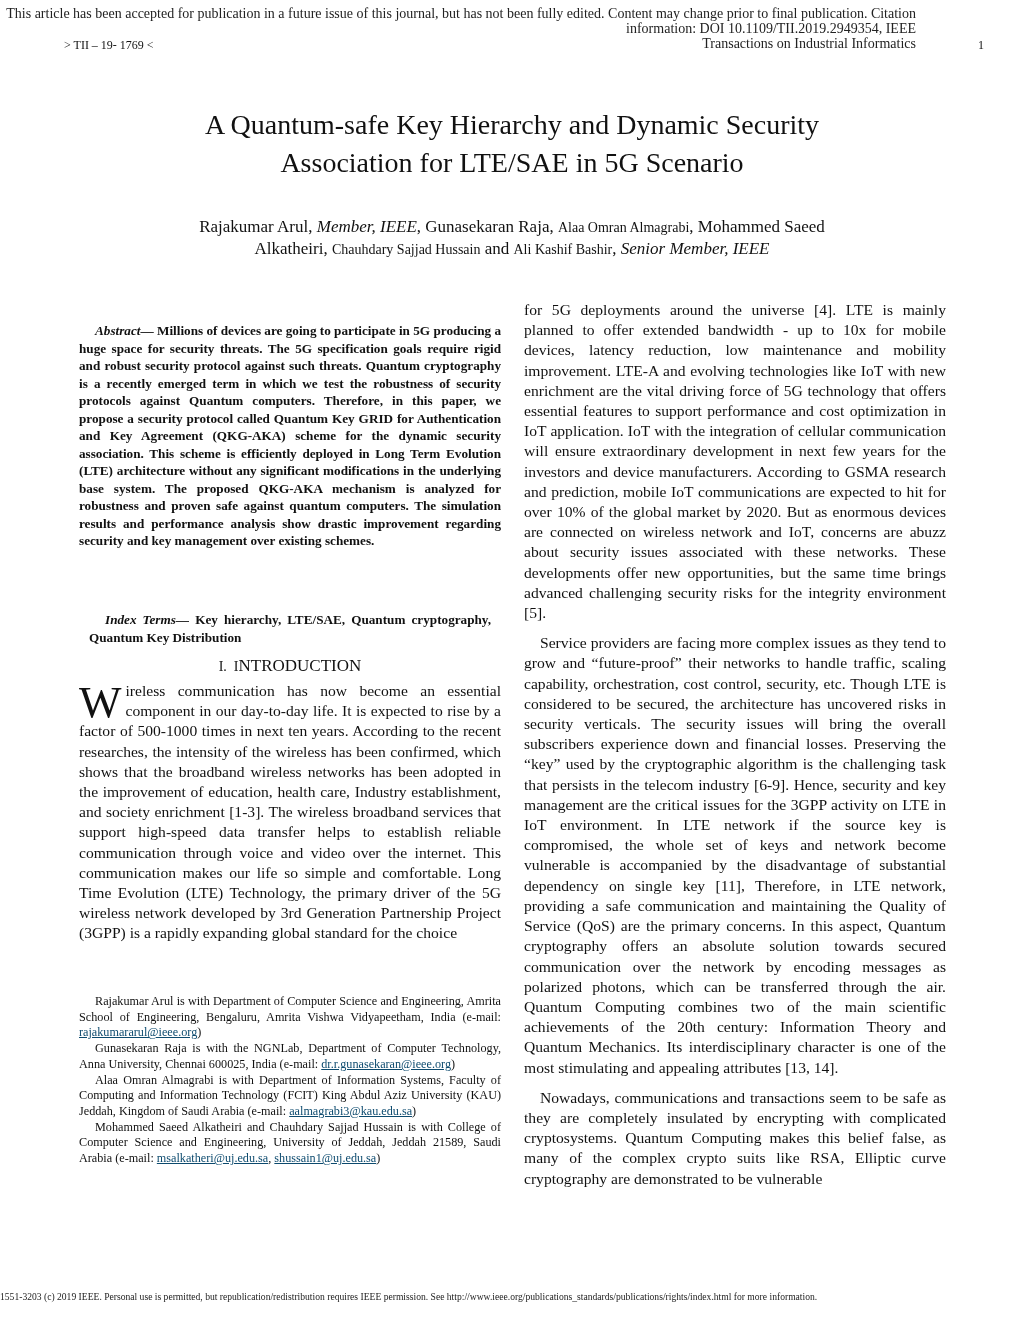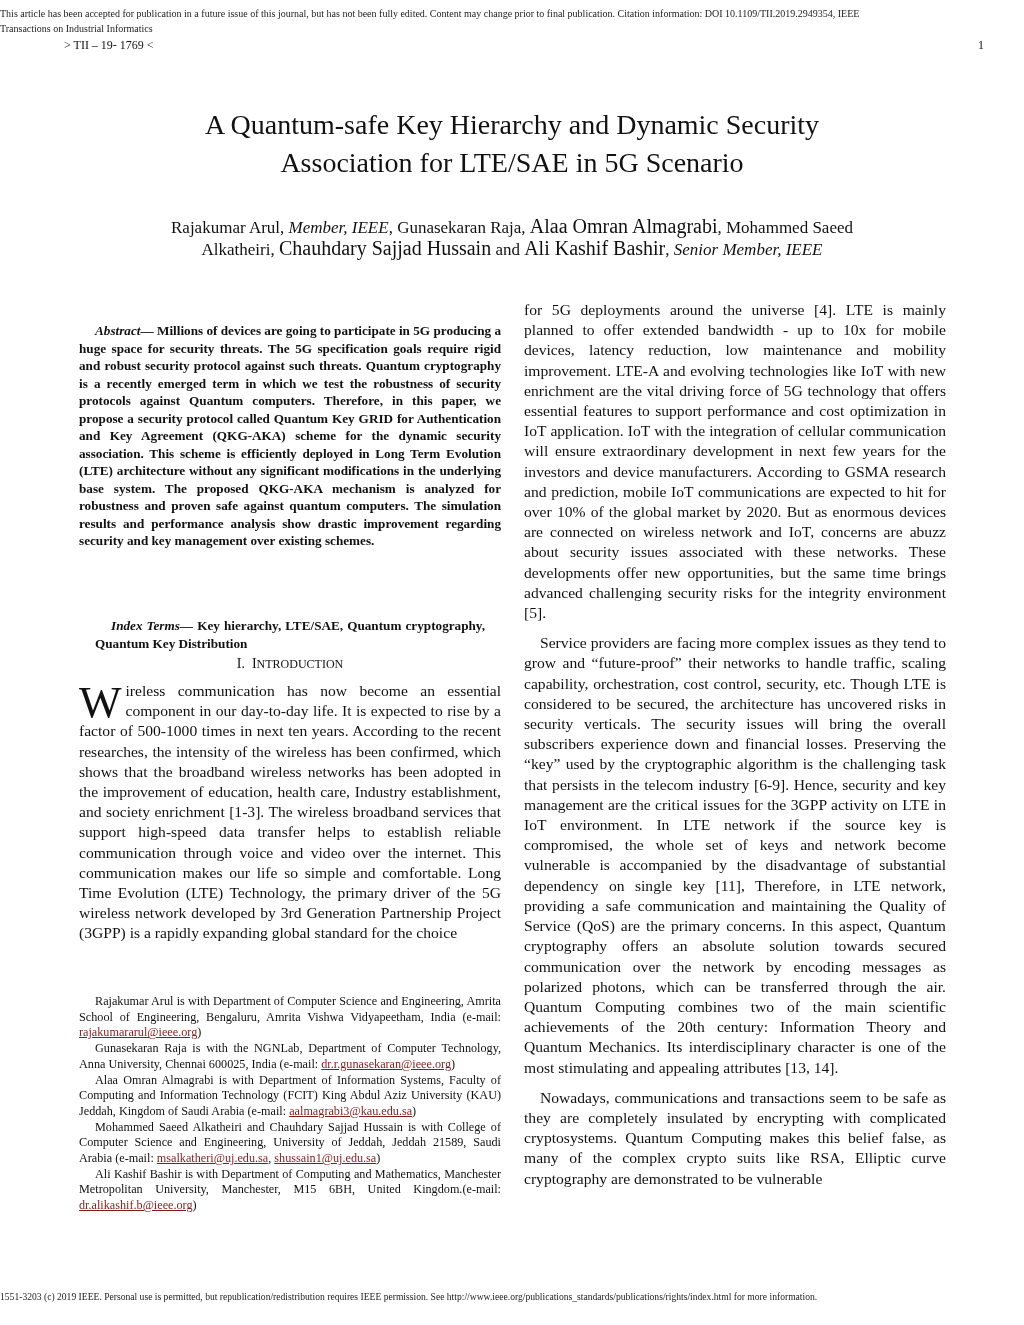--- a/index.html
+++ b/index.html
@@ -1,40 +1,40 @@
 <!DOCTYPE html>
 <html><head>
 <meta charset="utf-8">
 <style>
   html, body { margin: 0; padding: 0; background: #ffffff; }
   body { width: 1024px; height: 1325px; position: relative; overflow: hidden; color: #111; font-family: "Liberation Serif", "DejaVu Serif", serif; }
-  .banner { position: absolute; top: 6px; left: 0; width: 916px; text-align: left; font-size: 10px; line-height: 15px; color: #222; }
+  .banner { position: absolute; top: 6px; left: 0; width: 916px; text-align: right; font-size: 14px; line-height: 15px; color: #222; }
   .runhead { position: absolute; top: 38px; left: 64px; width: 900px; font-size: 12px; }
   .runhead .pg { position: absolute; right: -20px; top: 0; }
   .title { position: absolute; top: 106px; left: 0; width: 1024px; text-align: center; font-size: 28px; line-height: 38px; }
   .authors { position: absolute; top: 216px; left: 0; width: 1024px; text-align: center; font-size: 17px; line-height: 21px; }
-  .authors .sm { font-size: 20px; }
+  .authors .sm { font-size: 14px; }
   .authors i { font-style: italic; }
   .col { position: absolute; width: 422px; text-align: justify; }
   .left { left: 79px; }
   .right { left: 524px; }
   .abstract { top: 322px; font-size: 13.2px; line-height: 17.5px; font-weight: bold; }
   .abstract i { font-weight: bold; font-style: italic; }
   .abstract p { margin: 0; text-indent: 16px; }
   .index { top: 601px; font-size: 13.2px; line-height: 17.5px; font-weight: bold; }
-  .index p { margin: 16px; text-indent: 16px; }
+  .index p { margin: 10px; text-indent: 16px; }
   .section-heading { position: absolute; top: 656px; left: 79px; width: 422px; text-align: center; font-size: 14px; }
-  .section-heading .sc { font-size: 12px; }
+  .section-heading .sc { font-size: 17px; }
   .body-text { font-size: 15.6px; line-height: 20.2px; }
   .body-text p { margin: 0; }
   .intro { top: 681px; }
   .dropcap { float: left; font-size: 45px; line-height: 38px; margin: 2px 4px 0 0; }
   .footnotes { top: 994px; font-size: 12.2px; line-height: 15.7px; }
   .footnotes p { margin: 0; text-indent: 16px; }
-  .footnotes a { color: #7f1d1d; text-decoration: underline; }
+  .footnotes a { color: #0c4a6e; text-decoration: underline; }
   .right-col { top: 300px; }
   .right-col p.ind { text-indent: 16px; margin-top: 10px; }
   .footer { position: absolute; top: 1291px; left: 0; width: 1024px; text-align: left; font-size: 9.6px; color: #222; }
 </style>
 </head>
 <body>
 
 <div class="banner">
   <div>This article has been accepted for publication in a future issue of this journal, but has not been fully edited. Content may change prior to final publication. Citation information: DOI 10.1109/TII.2019.2949354, IEEE</div>
   <div>Transactions on Industrial Informatics</div>
@@ -69,21 +69,20 @@
 
 <div class="col left body-text intro">
   <p><span class="dropcap">W</span><span>ireless communication has now become an essential component in our day-to-day life. It is expected to rise by a factor of 500-1000 times in next ten years. According to the recent researches, the intensity of the wireless has been confirmed, which shows that the broadband wireless networks has been adopted in the improvement of education, health care, Industry establishment, and society enrichment [1-3]. The wireless broadband services that support high-speed data transfer helps to establish reliable communication through voice and video over the internet. This communication makes our life so simple and comfortable. Long Time Evolution (LTE) Technology, the primary driver of the 5G wireless network developed by 3rd Generation Partnership Project (3GPP) is a rapidly expanding global standard for the choice</span></p>
 </div>
 
 <div class="col left footnotes">
   <p><span>Rajakumar Arul is with Department of Computer Science and Engineering, Amrita School of Engineering, Bengaluru, Amrita Vishwa Vidyapeetham, India (e-mail: </span><a href="#">rajakumararul@ieee.org</a><span>)</span></p>
   <p><span>Gunasekaran Raja is with the NGNLab, Department of Computer Technology, Anna University, Chennai 600025, India (e-mail: </span><a href="#">dr.r.gunasekaran@ieee.org</a><span>)</span></p>
   <p><span>Alaa Omran Almagrabi is with Department of Information Systems, Faculty of Computing and Information Technology (FCIT) King Abdul Aziz University (KAU) Jeddah, Kingdom of Saudi Arabia (e-mail: </span><a href="#">aalmagrabi3@kau.edu.sa</a><span>)</span></p>
   <p><span>Mohammed Saeed Alkatheiri and Chauhdary Sajjad Hussain is with College of Computer Science and Engineering, University of Jeddah, Jeddah 21589, Saudi Arabia (e-mail: </span><a href="#">msalkatheri@uj.edu.sa</a><span>, </span><a href="#">shussain1@uj.edu.sa</a><span>)</span></p>
-  <p><span>Ali Kashif Bashir is with Department of Computing and Mathematics, Manchester Metropolitan University, Manchester, M15 6BH, United Kingdom.(e-mail: </span><a href="#">dr.alikashif.b@ieee.org</a><span>)</span></p>
 </div>
 
 <div class="col right body-text right-col">
   <p>for 5G deployments around the universe [4]. LTE is mainly planned to offer extended bandwidth - up to 10x for mobile devices, latency reduction, low maintenance and mobility improvement. LTE-A and evolving technologies like IoT with new enrichment are the vital driving force of 5G technology that offers essential features to support performance and cost optimization in IoT application. IoT with the integration of cellular communication will ensure extraordinary development in next few years for the investors and device manufacturers. According to GSMA research and prediction, mobile IoT communications are expected to hit for over 10% of the global market by 2020.   But as enormous devices are connected on wireless network and IoT, concerns are abuzz about security issues associated with these networks. These developments offer new opportunities, but the same time brings advanced challenging security risks for the integrity environment [5].</p>
   <p class="ind">Service providers are facing more complex issues as they tend to grow and “future-proof” their networks to handle traffic, scaling capability, orchestration, cost control, security, etc. Though LTE is considered to be secured, the architecture has uncovered risks in security verticals. The security issues will bring the overall subscribers experience down and financial losses. Preserving the “key” used by the cryptographic algorithm is the challenging task that persists in the telecom industry [6-9]. Hence, security and key management are the critical issues for the 3GPP activity on LTE in IoT environment. In LTE network if the source key is compromised, the whole set of keys and network become vulnerable is accompanied by the disadvantage of substantial dependency on single key [11], Therefore, in LTE network, providing a safe communication and maintaining the Quality of Service (QoS) are the primary concerns. In this aspect, Quantum cryptography offers an absolute solution towards secured communication over the network by encoding messages as polarized photons, which can be transferred through the air. Quantum Computing combines two of the main scientific achievements of the 20th century: Information Theory and Quantum Mechanics. Its interdisciplinary character is one of the most stimulating and appealing attributes [13, 14].</p>
   <p class="ind">Nowadays, communications and transactions seem to be safe as they are completely insulated by encrypting with complicated cryptosystems. Quantum Computing makes this belief false, as many of the complex crypto suits like RSA, Elliptic curve cryptography are demonstrated to be vulnerable</p>
 </div>
 
 <div class="footer">1551-3203 (c) 2019 IEEE. Personal use is permitted, but republication/redistribution requires IEEE permission. See http://www.ieee.org/publications_standards/publications/rights/index.html for more information.</div>
 

